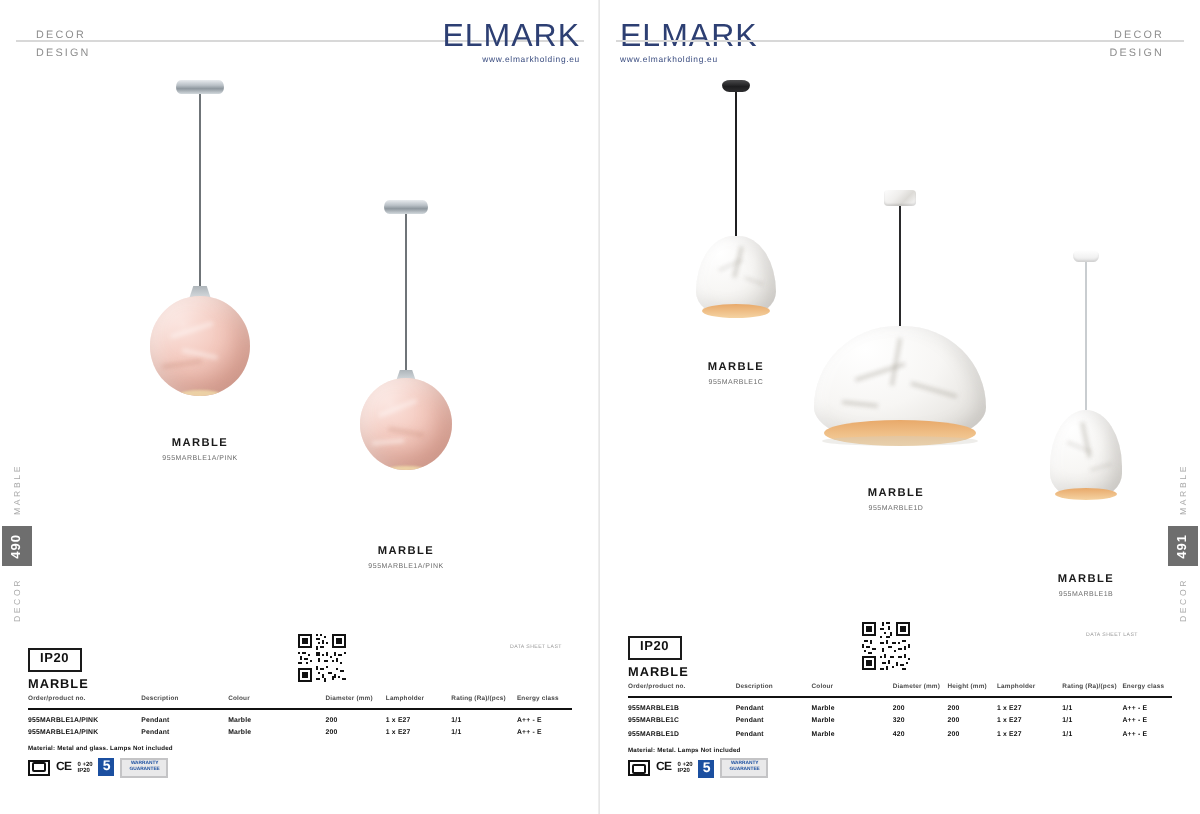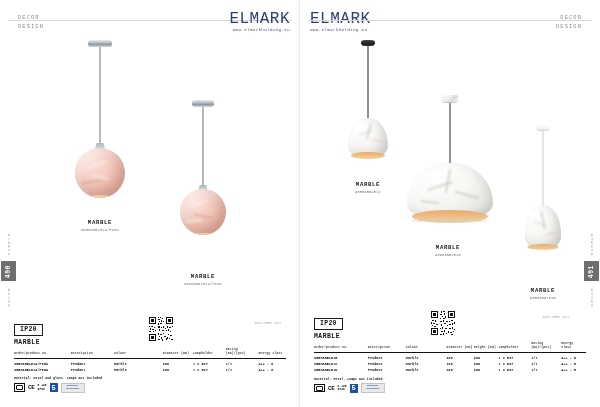--- a/index.html
+++ b/index.html
@@ -3,21 +3,21 @@
 <meta charset="utf-8">
 <style>
   html,body{margin:0;padding:0;}
   body{
     width:600px;height:407px;
     background:#ffffff;
     font-family:"Liberation Sans", sans-serif;
     overflow:hidden;
     position:relative;
   }
-  .spread{position:absolute;inset:0;display:flex;font-family:Liberation Mono, monospace;}
+  .spread{position:absolute;inset:0;display:flex;}
   .page{position:relative;width:300px;height:407px;background:#fff;overflow:hidden;}
   .page-left{}
   .page-right{}
   .gutter{position:absolute;left:299px;top:0;width:2px;height:407px;
     background:linear-gradient(to right,#f2f2f2,#e2e2e2,#f6f6f6);}
 
   
   .hdr{position:absolute;top:14px;height:22px;display:flex;align-items:flex-start;}
   .hdr-rule{position:absolute;top:20px;height:1px;background:#d8d8d8;}
   .decor-block{font-size:5.4px;letter-spacing:1.1px;color:#8d8d8d;line-height:9px;}

